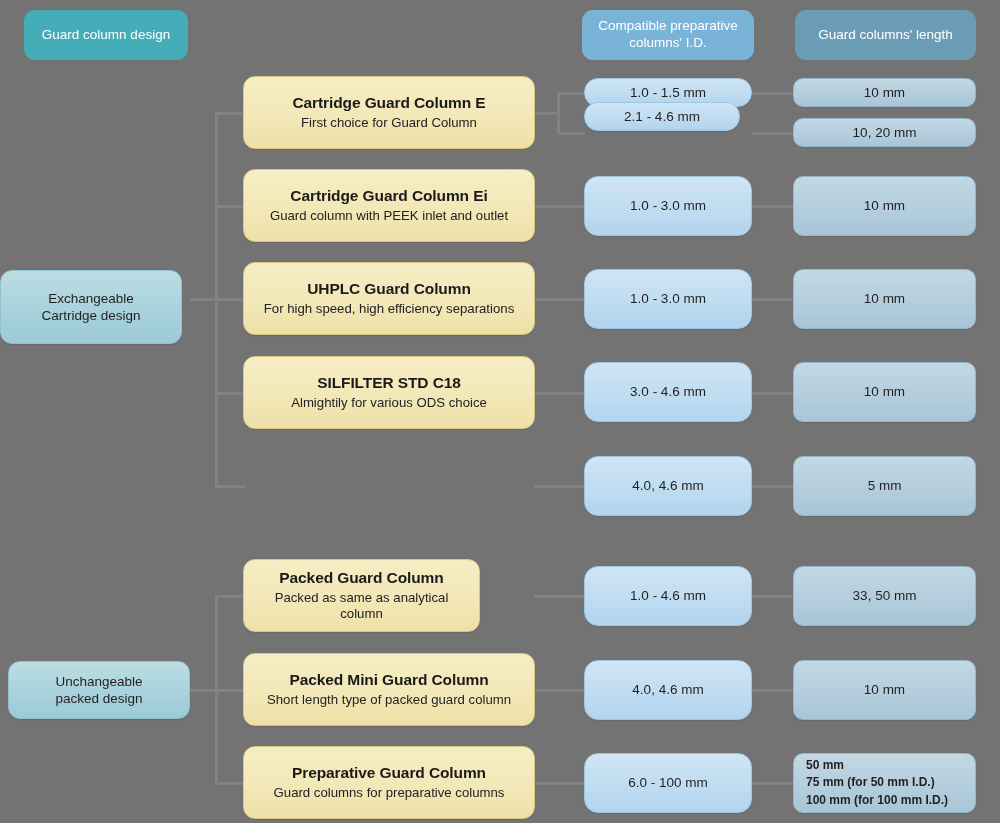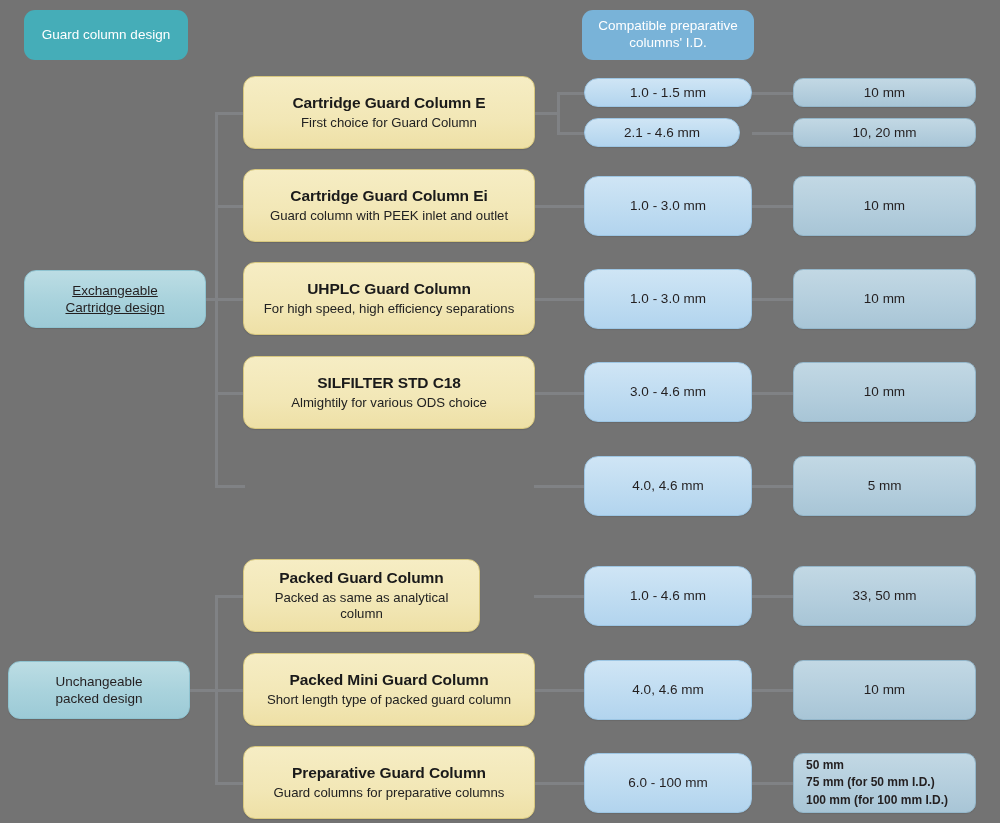--- a/index.html
+++ b/index.html
@@ -120,20 +120,23 @@
   <div class="box hdr hdr-teal" style="left:24px; top:10px; width:164px; height:50px;">
     <span>Guard column design</span>
   </div>
 
 
   <div class="box hdr hdr-blue" style="left:582px; top:10px; width:172px; height:50px;">
     <span>Compatible preparative</span>
     <span>columns' I.D.</span>
   </div>
 
+  <div class="box hdr hdr-steel" style="left:795px; top:10px; width:181px; height:50px;">
+    <span>Guard columns' length</span>
+  </div>
 
   <div class="conn h" style="left:190px; top:298px; width:28px;"></div>
 
   <div class="conn v" style="left:215px; top:113px; height:375px;"></div>
 
   <div class="conn h" style="left:215px; top:112px; width:30px;"></div>
   <div class="conn h" style="left:215px; top:205px; width:30px;"></div>
   <div class="conn h" style="left:215px; top:298px; width:30px;"></div>
   <div class="conn h" style="left:215px; top:392px; width:30px;"></div>
   <div class="conn h" style="left:215px; top:485px; width:30px;"></div>
@@ -160,38 +163,38 @@
   <div class="conn h" style="left:752px; top:92px;  width:42px;"></div>
   <div class="conn h" style="left:752px; top:132px; width:42px;"></div>
   <div class="conn h" style="left:752px; top:205px; width:42px;"></div>
   <div class="conn h" style="left:752px; top:298px; width:42px;"></div>
   <div class="conn h" style="left:752px; top:392px; width:42px;"></div>
   <div class="conn h" style="left:752px; top:485px; width:42px;"></div>
   <div class="conn h" style="left:752px; top:595px; width:42px;"></div>
   <div class="conn h" style="left:752px; top:689px; width:42px;"></div>
   <div class="conn h" style="left:752px; top:782px; width:42px;"></div>
 
-  <div class="box cat" style="left:24px; top:270px; width:182px; height:58px;text-decoration:underline;">
+  <div class="box cat" style="left:0; top:270px; width:182px; height:74px;">
     <span>Exchangeable</span>
     <span>Cartridge design</span>
   </div>
 
   <div class="box cat" style="left:8px; top:661px; width:182px; height:58px;text-align:center;">
     <span>Unchangeable</span>
     <span>packed design</span>
   </div>
 
   <div class="box desc" style="left:243px; top:76px; width:292px; height:73px;">
     <span class="title">Cartridge Guard Column E</span>
     <span class="sub">First choice for Guard Column</span>
   </div>
   <div class="box idb" style="left:584px; top:78px; width:168px; height:29px;">
     <span>1.0 - 1.5 mm</span>
   </div>
-  <div class="box idb" style="left:584px; top:118px; width:156px; height:29px;">
+  <div class="box idb" style="left:584px; top:102px; width:156px; height:29px;">
     <span>2.1 - 4.6 mm</span>
   </div>
   <div class="box lenb" style="left:793px; top:78px; width:183px; height:29px;">
     <span>10 mm</span>
   </div>
   <div class="box lenb" style="left:793px; top:118px; width:183px; height:29px;">
     <span>10, 20 mm</span>
   </div>
 
   <div class="box desc" style="left:243px; top:169px; width:292px; height:73px;">

